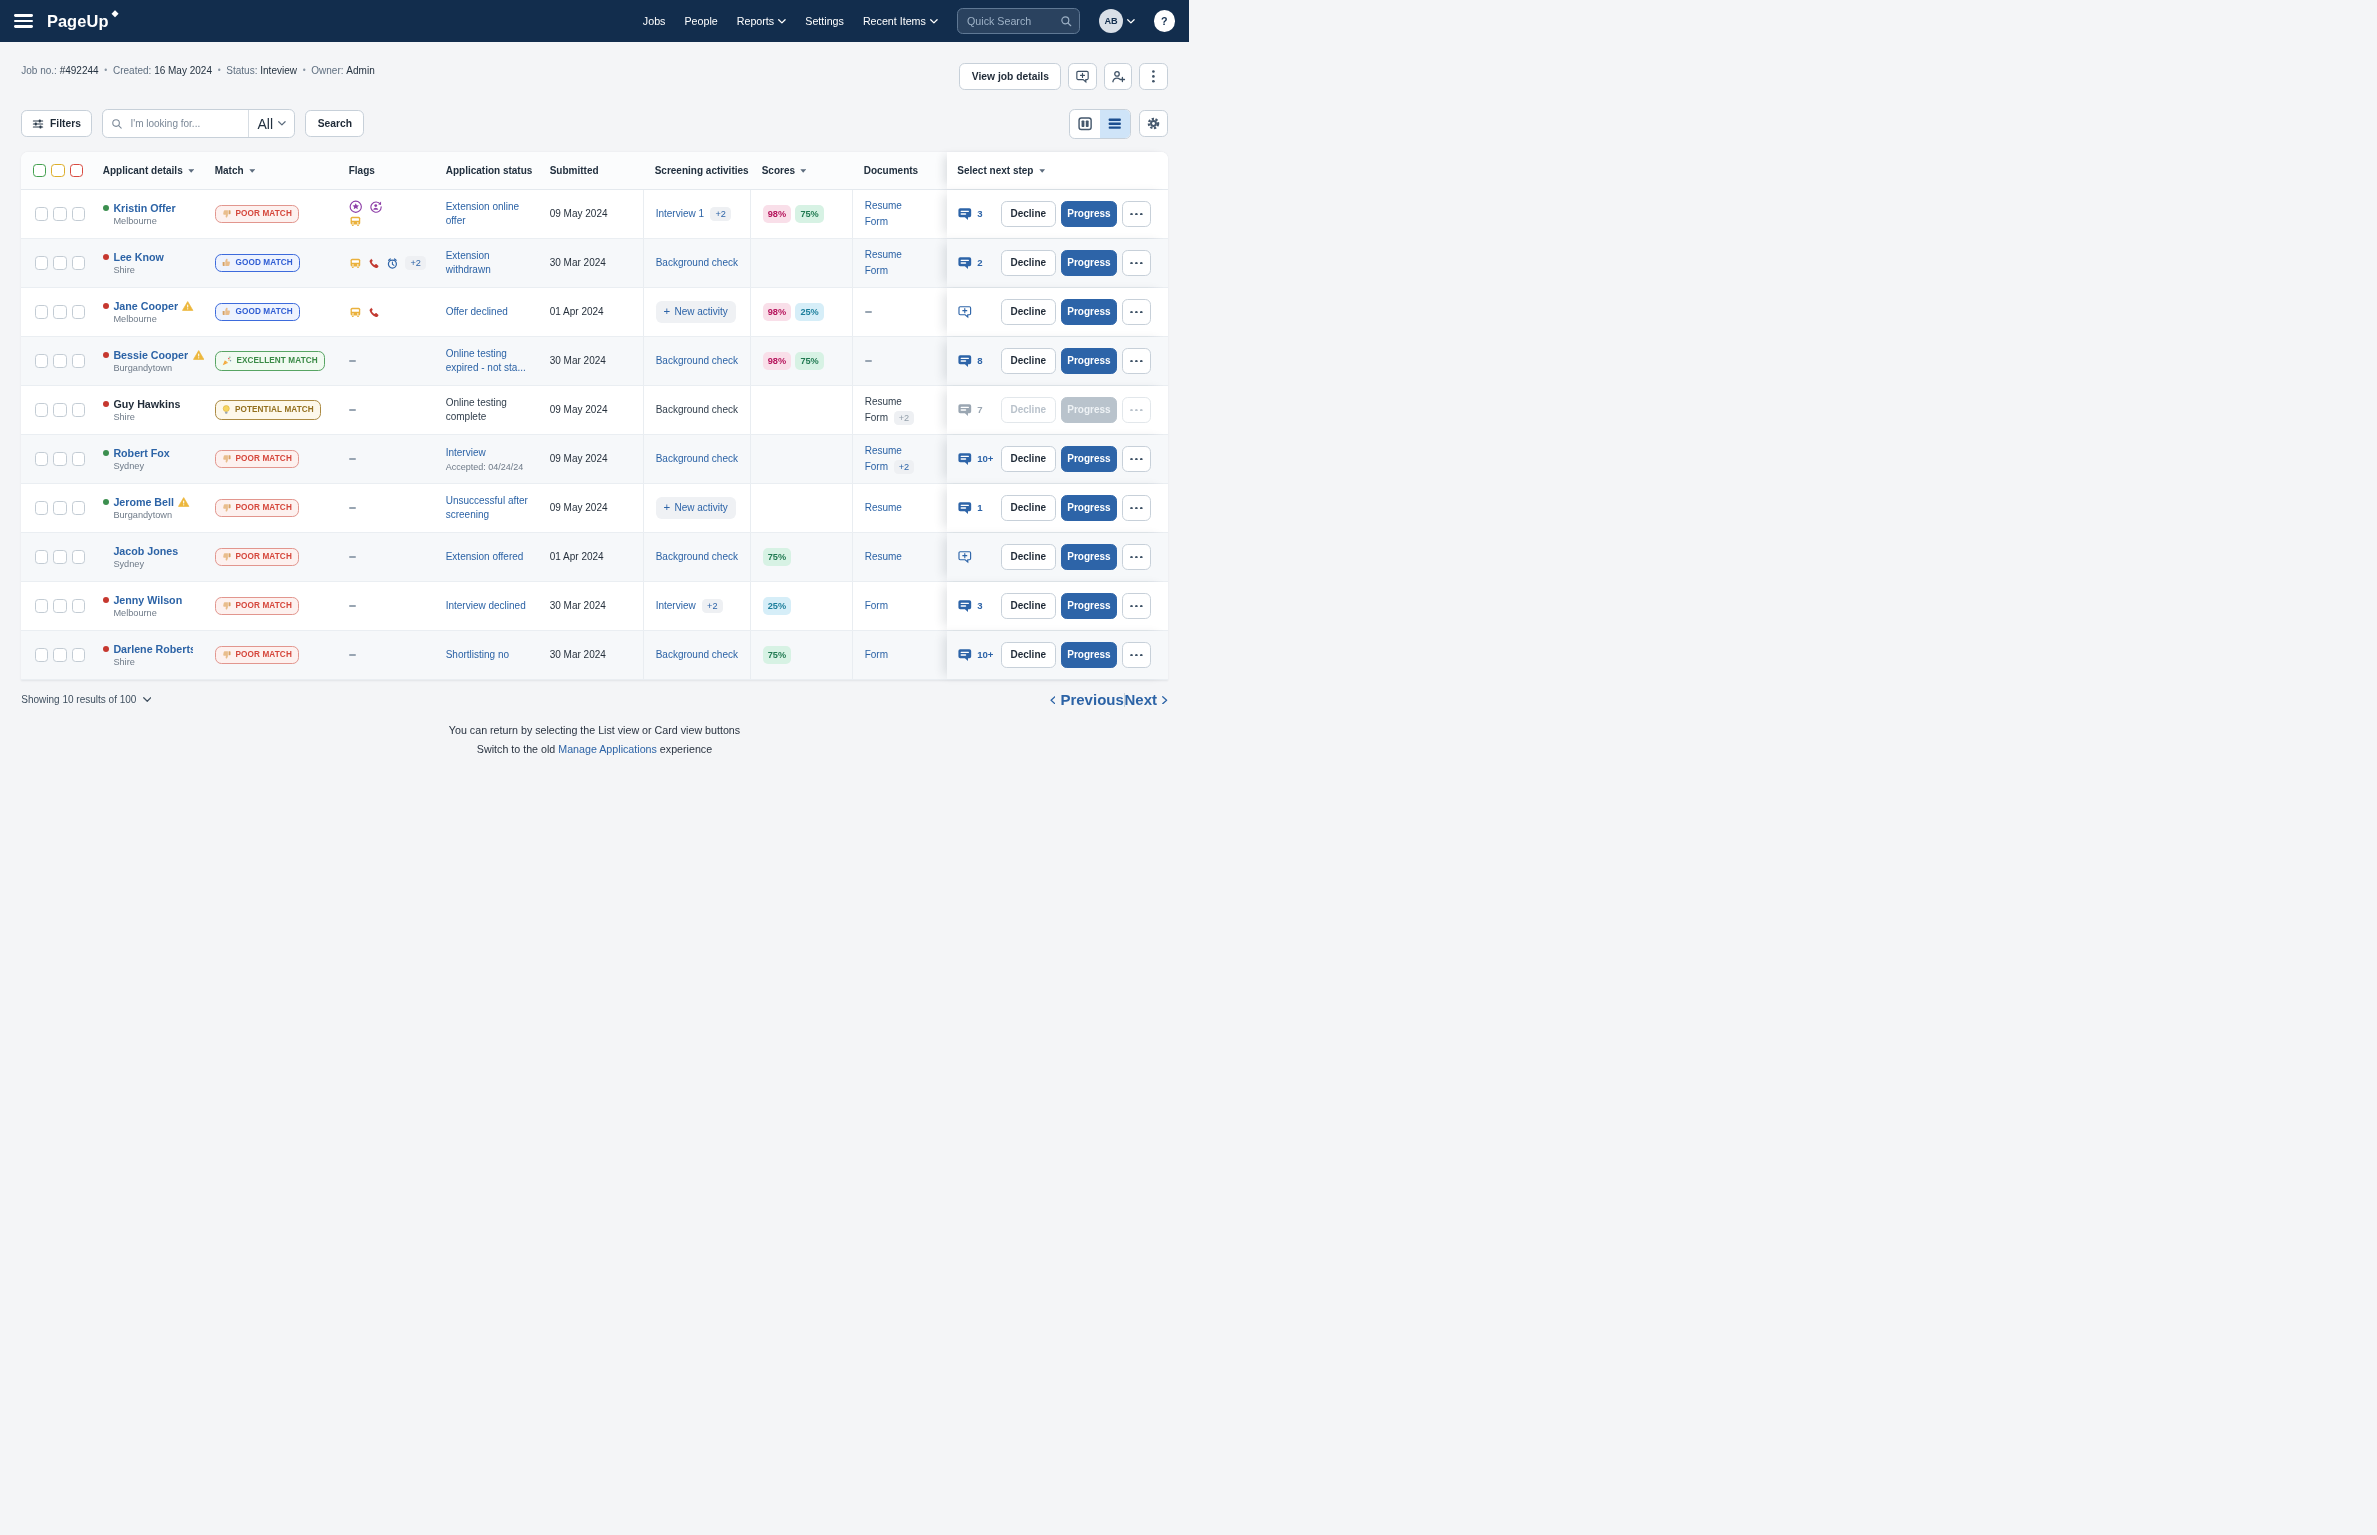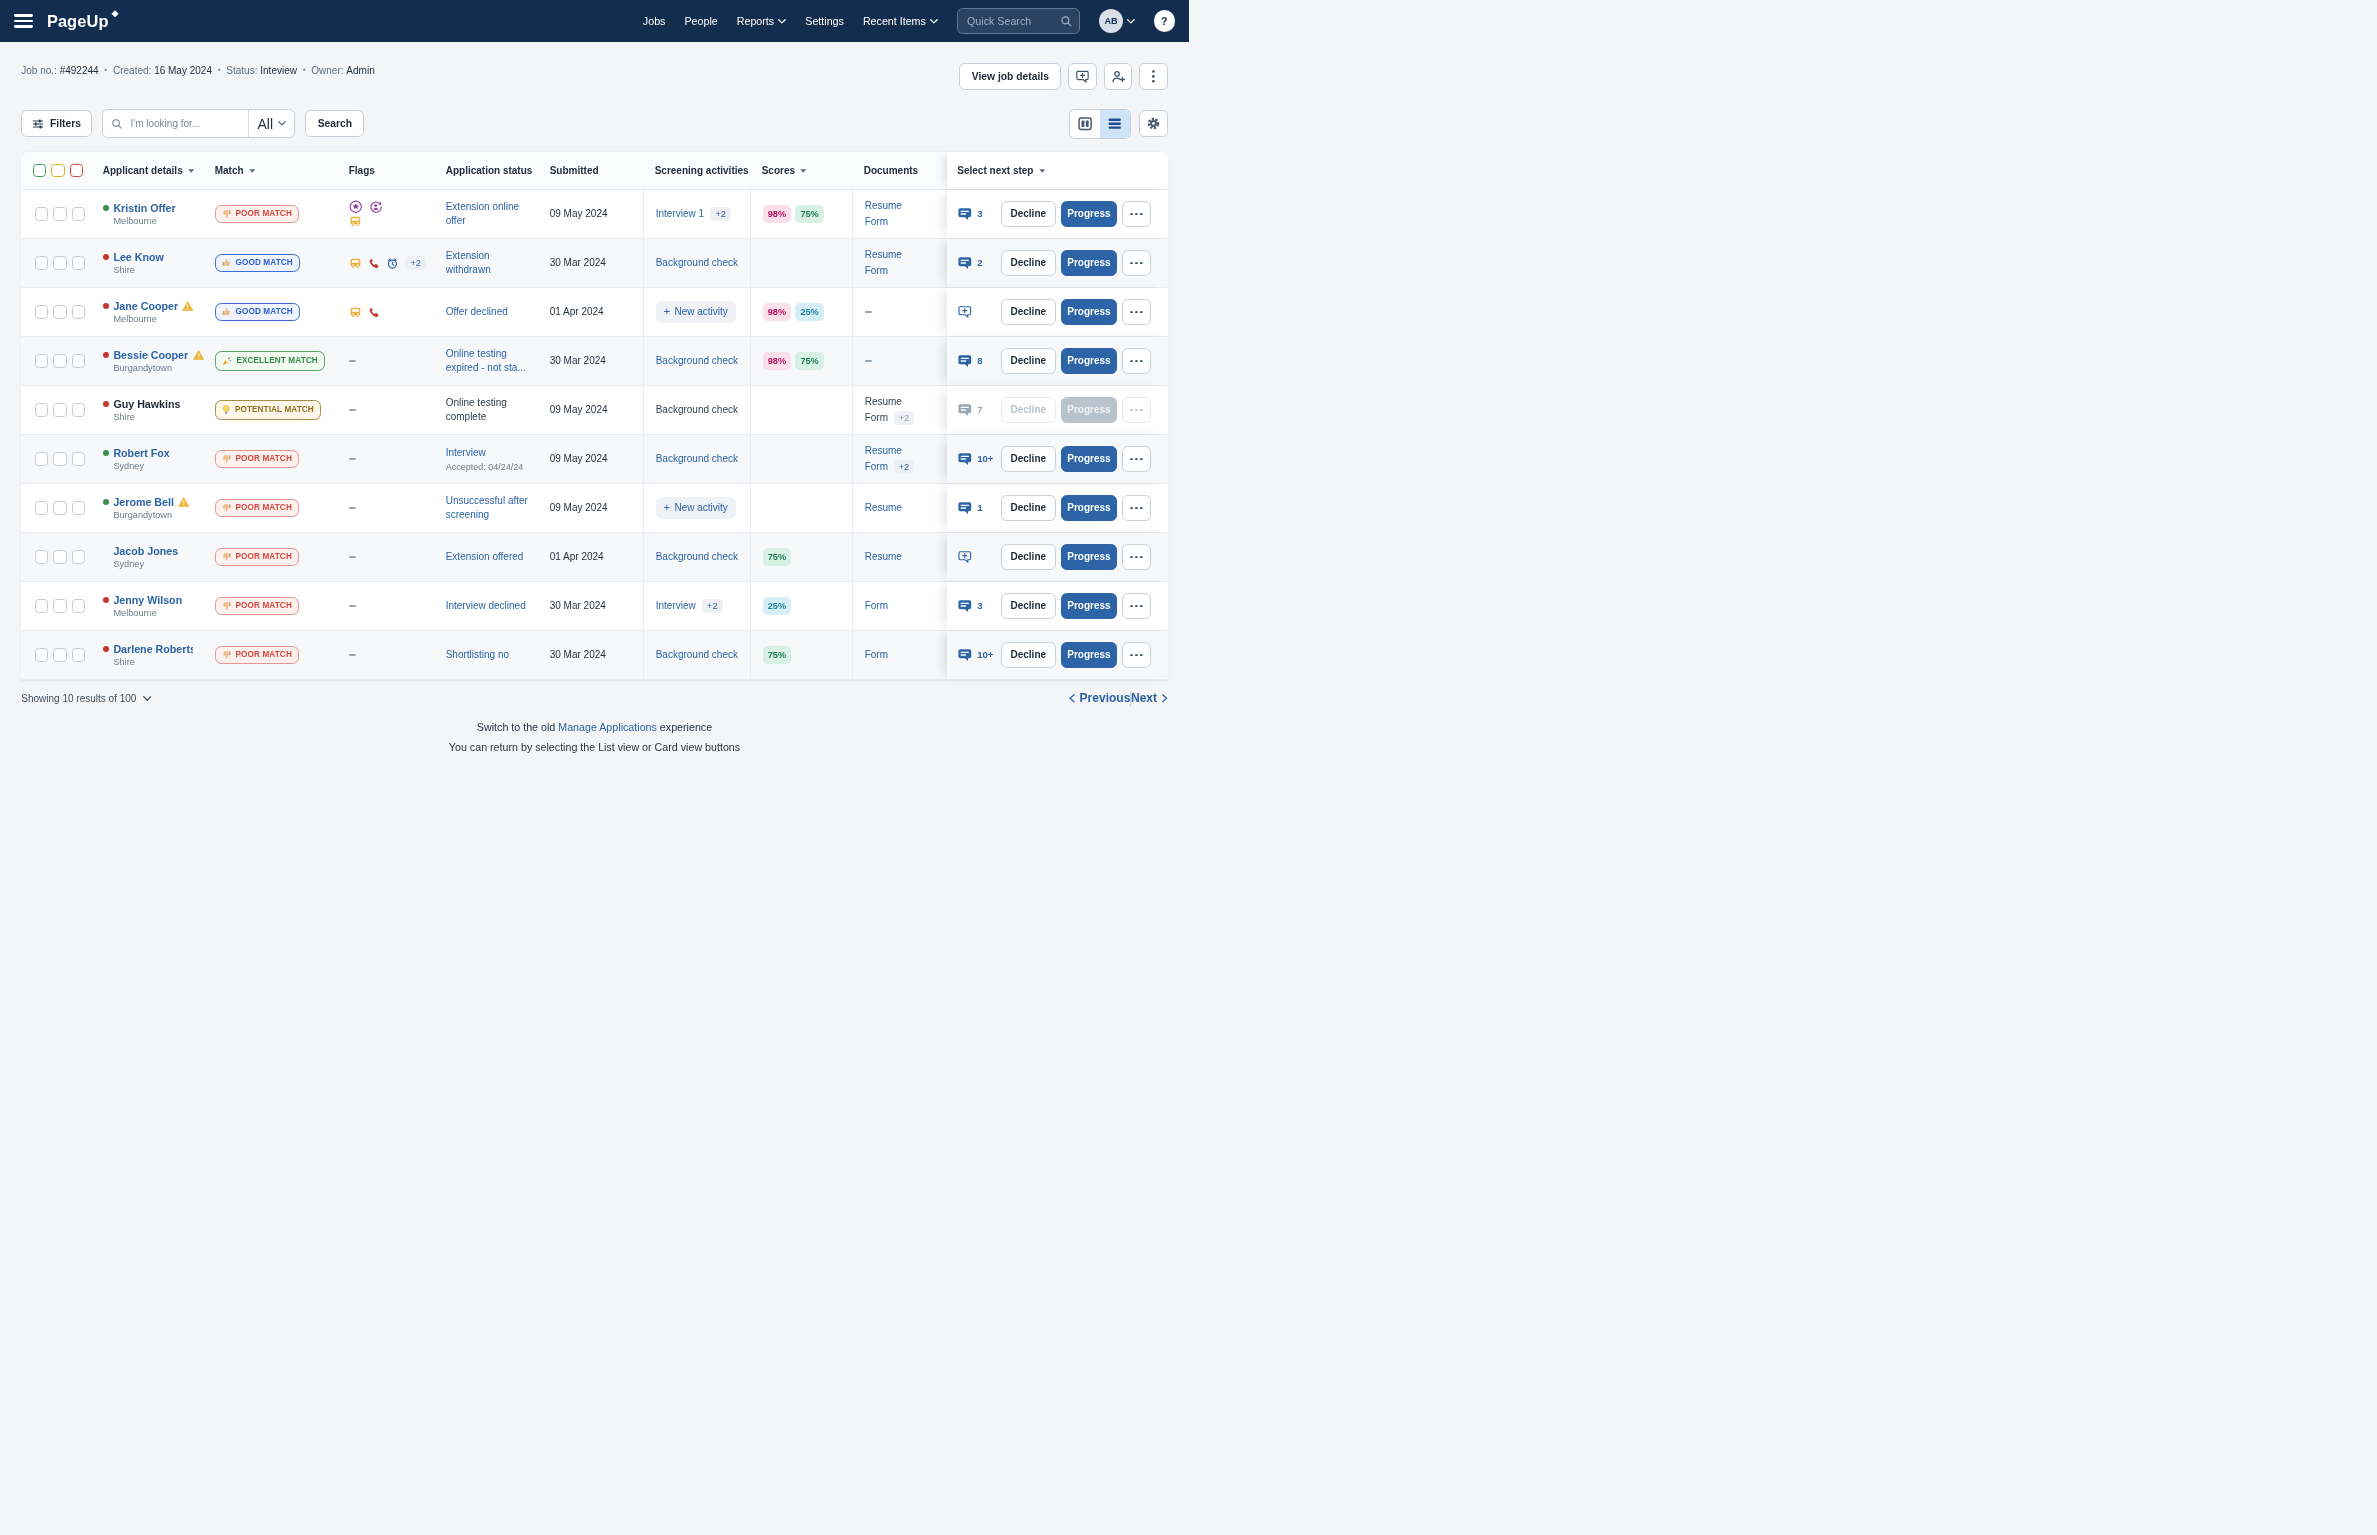--- a/index.html
+++ b/index.html
@@ -109,21 +109,21 @@
   .rbtn{height:25.6px;border-radius:5.7px;border:0.7px solid #c7d0d9;background:#fff;color:#1f2a37;font-size:10px;
     font-weight:700;font-family:inherit;padding:0 8.5px;cursor:pointer;white-space:nowrap}
   .rbtn.primary{background:#2d64a8;border-color:#2d64a8;color:#fff;padding:0 5px}
   .rbtn.kebab{width:28.4px;padding:0;color:#3f5266;display:flex;align-items:center;justify-content:center}
   .row.disabled .rbtn{border-color:#e2e7eb;color:#b9c2cb;cursor:default}
   .row.disabled .rbtn.primary{background:#b9c3cc;border-color:#b9c3cc;color:#eef2f5}
   .row.disabled .rbtn.kebab{color:#b9c2cb}
   
   .footerbar{display:flex;align-items:center;padding:11.4px 21.3px 0}
   .showing{display:flex;align-items:center;gap:6.4px;font-size:10px;color:#3f4f5f;cursor:pointer}
-  .pager{margin-left:auto;display:flex;align-items:center;font-size:12px}
+  .pager{margin-left:auto;display:flex;align-items:center;font-size:15px}
   .pager .plink{color:#2c63a6;display:flex;align-items:center;gap:5px;cursor:pointer;font-weight:700}
   .pager .divider{width:0.7px;height:14.2px;background:#c9d2da}
   .banner{margin-top:12.8px;text-align:center;font-size:10.7px;color:#2a3442;line-height:1.8}
   .banner a{color:#2c63a6;text-decoration:none;cursor:pointer}
 </style>
 </head>
 <body>
 
 <div class="topnav">
   <div class="hamburger">
@@ -1063,16 +1063,16 @@
     <span class="plink">
       <span>Next</span>
       <svg width="5.7" height="8.5" viewBox="0 0 8 12">
           <path d="M1 1l5.5 5L1 11" fill="none" stroke="#2c63a6" stroke-width="1.8" stroke-linecap="round" stroke-linejoin="round"></path>
         </svg>
       </span>
   </div>
 </div>
 
 <div class="banner">
+  <div>You can return by selecting the List view or Card view buttons</div>
   <div><span>Switch to the old </span><a>Manage Applications</a><span> experience</span></div>
-  <div>You can return by selecting the List view or Card view buttons</div>
 </div>
 
 
 </body></html>

